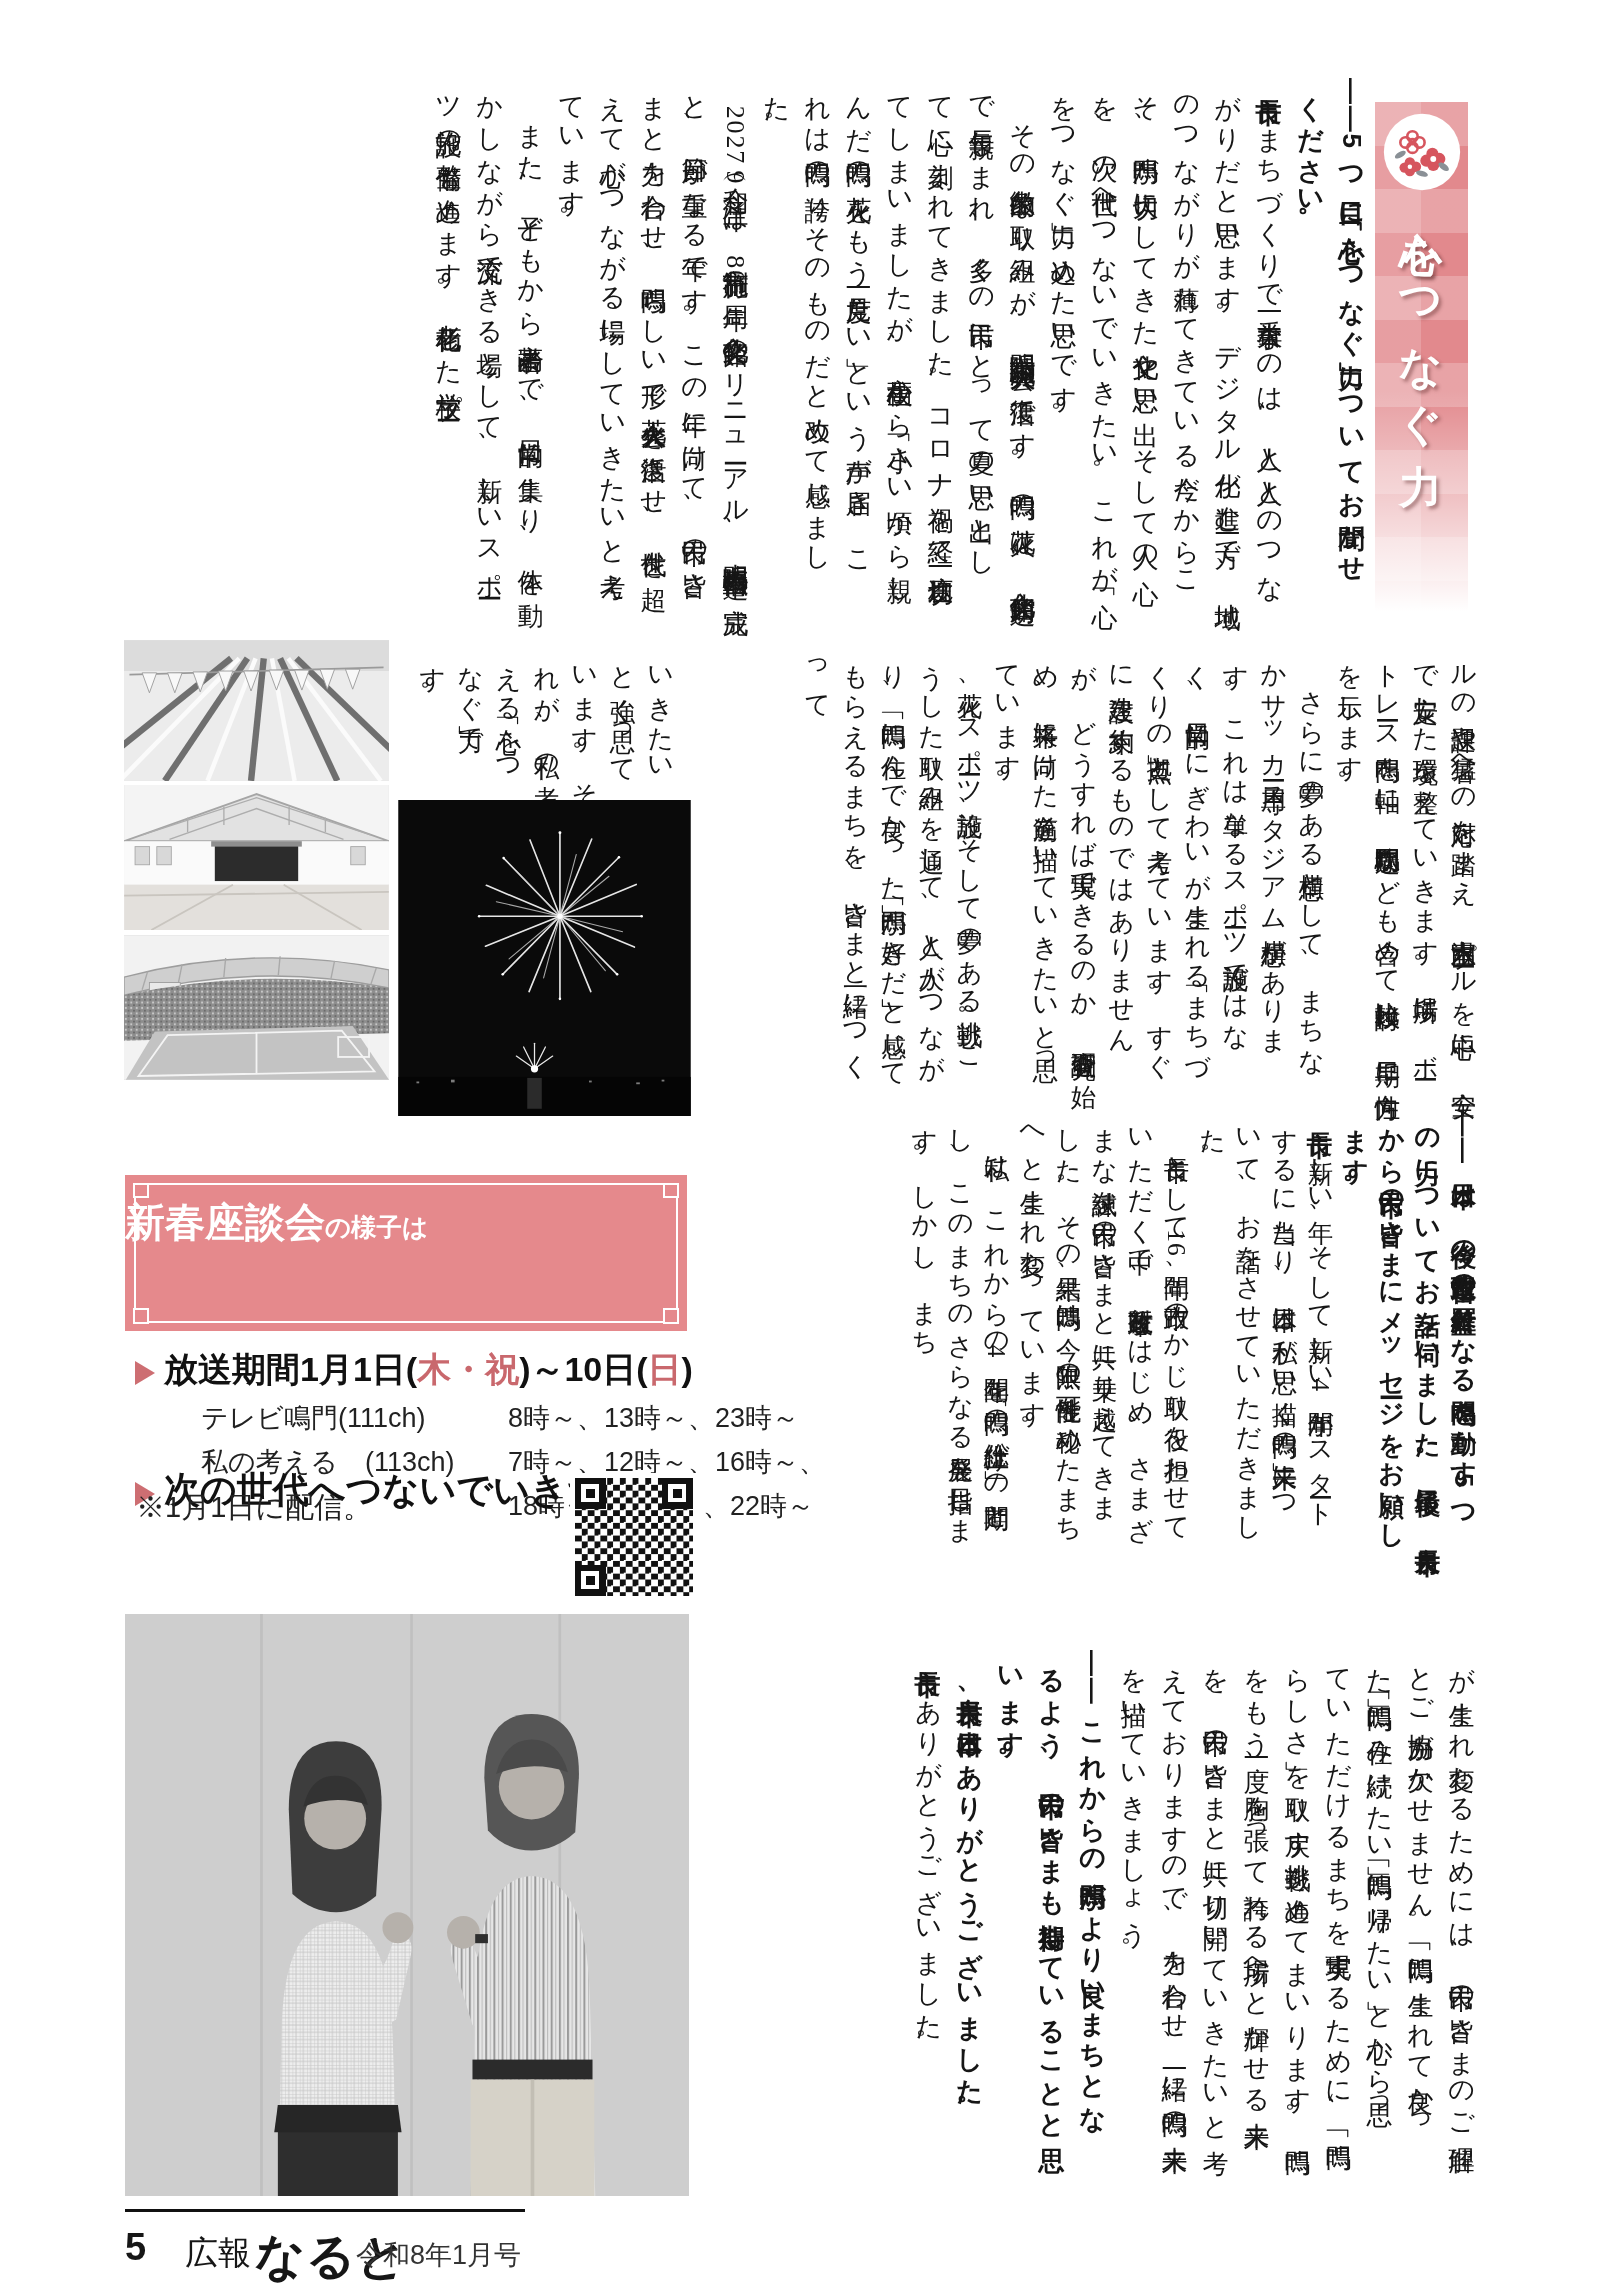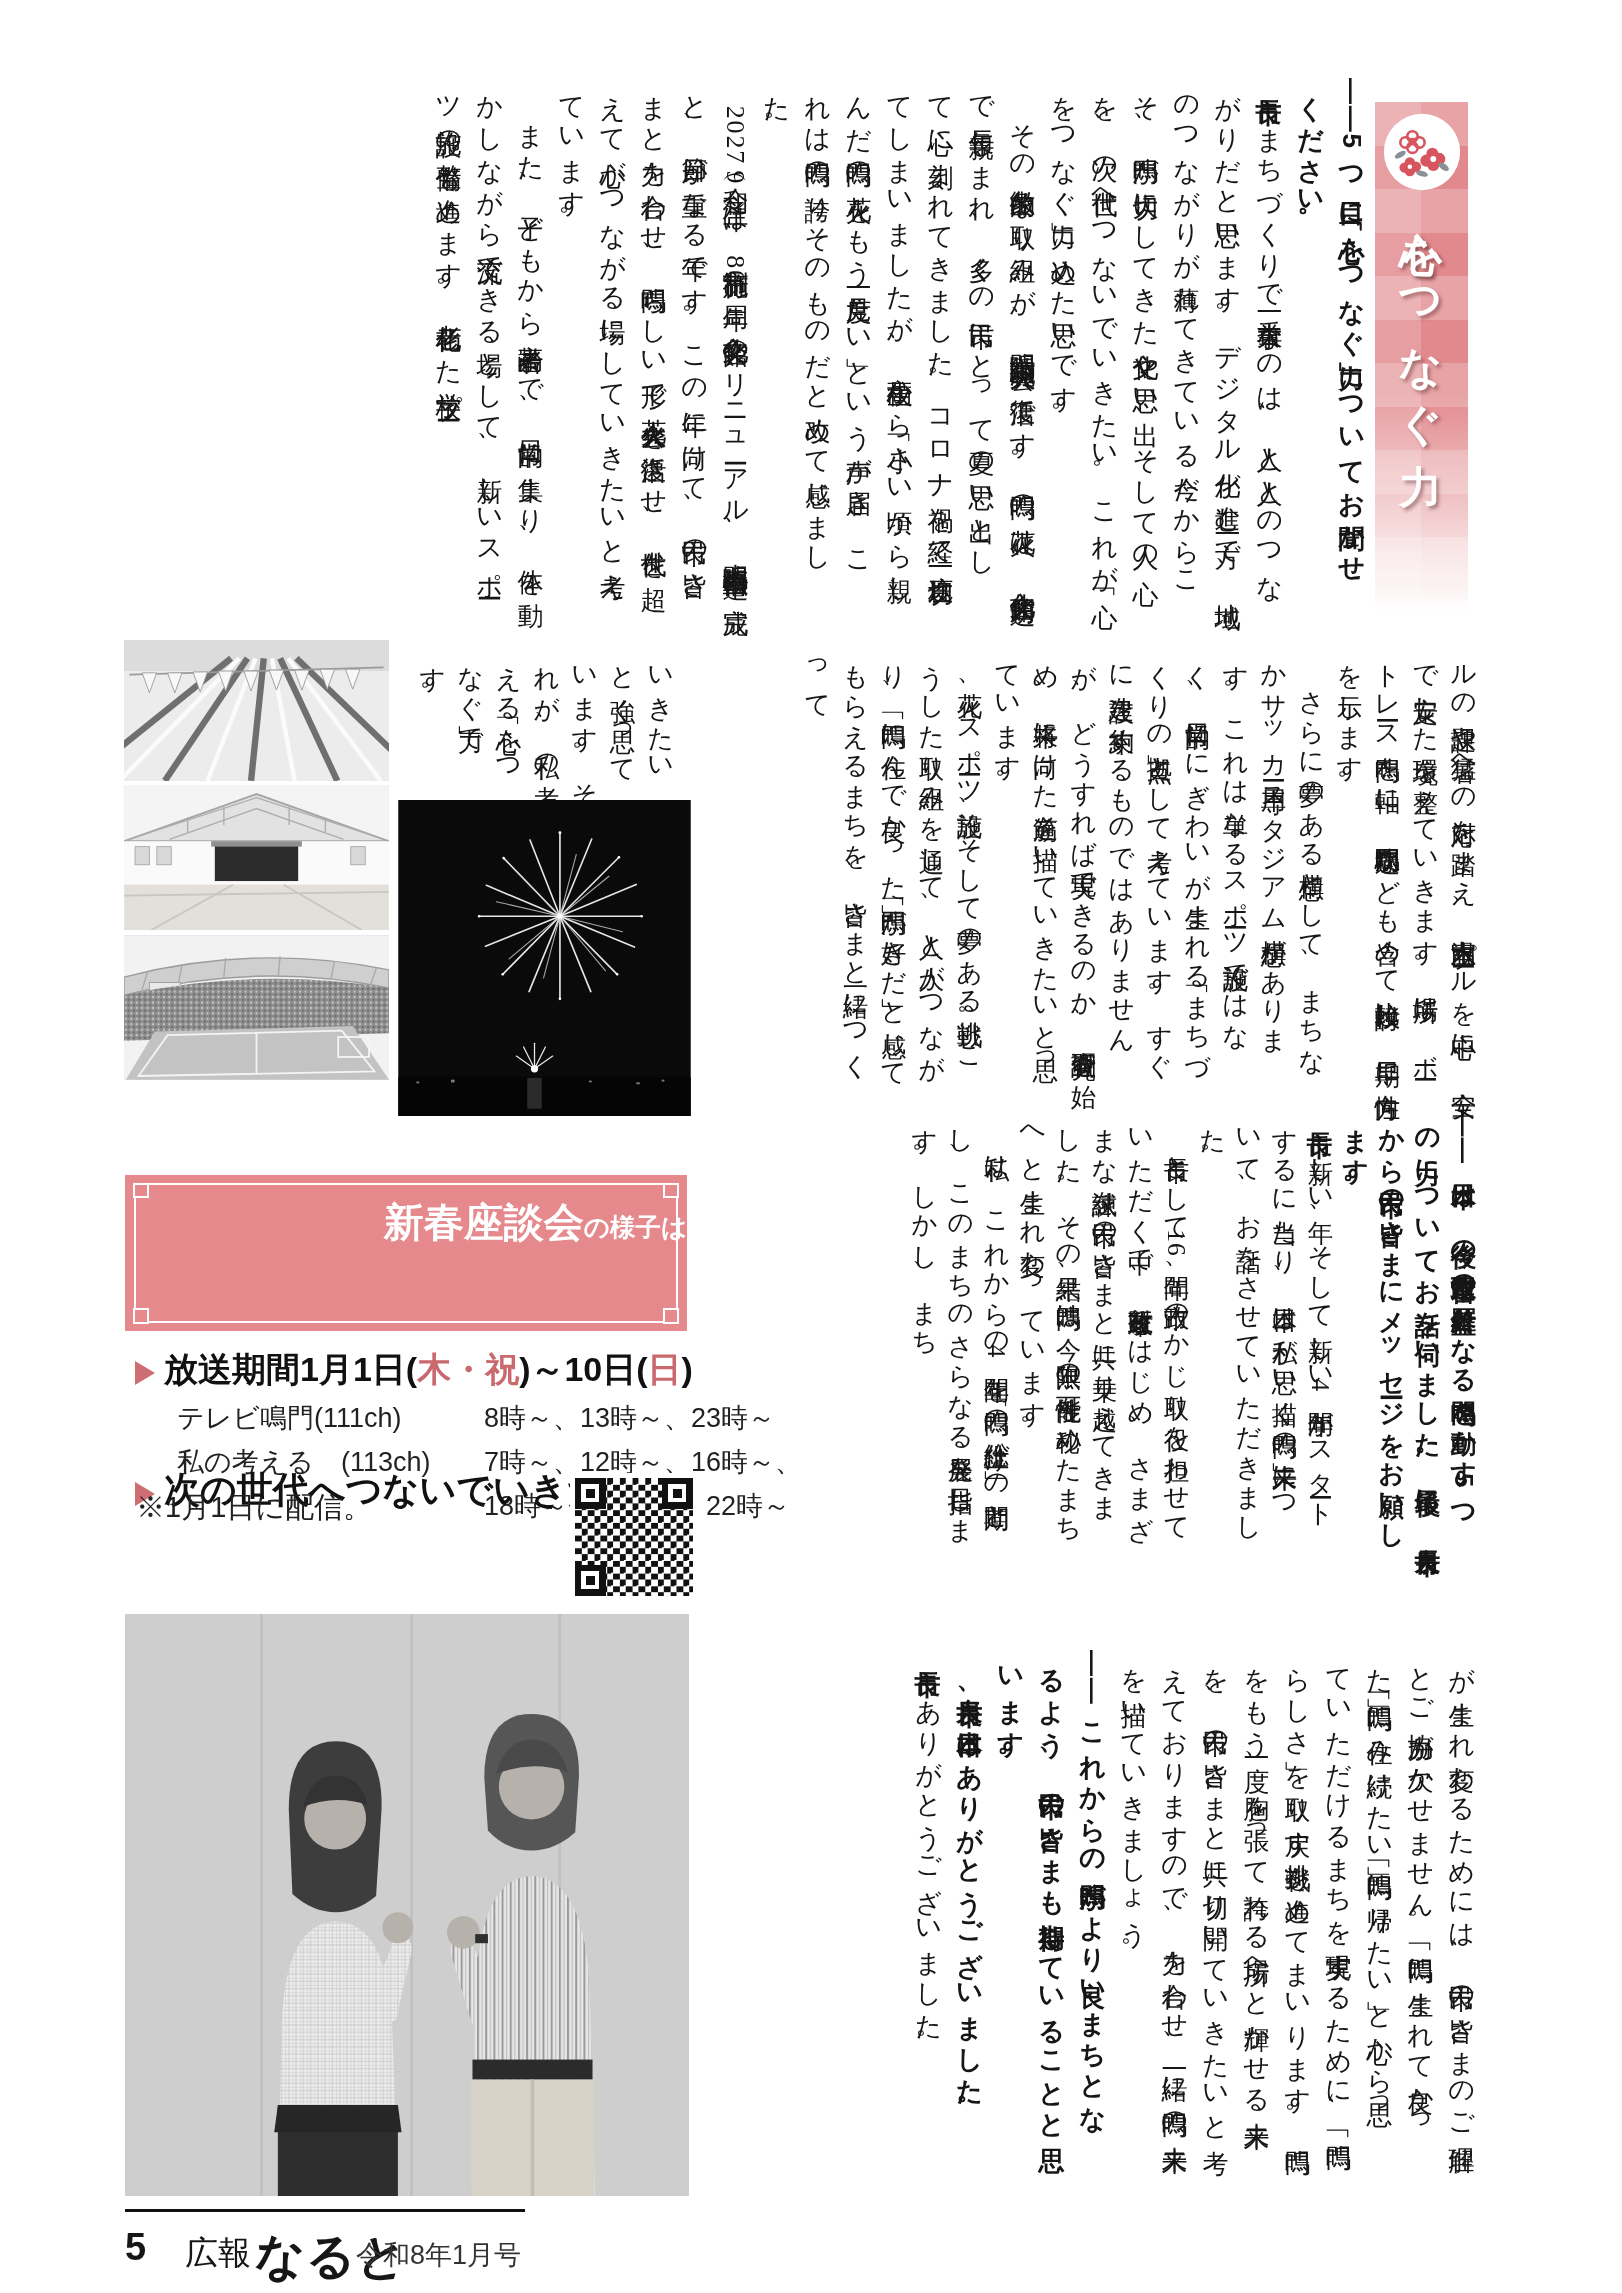--- a/index.html
+++ b/index.html
@@ -36,32 +36,32 @@
   .ph-gym{left:124px;top:785px;width:265px;height:145px;}
   .ph-stadium{left:124px;top:935px;width:265px;height:145px;}
   .ph-fireworks{left:398px;top:800px;width:293px;height:316px;}
   .ph-people{left:125px;top:1614px;width:564px;height:582px;}
   
   .tvbox{left:125px;top:1175px;width:562px;height:156px;background:#E5898C;}
   .tvframe{position:absolute;left:9px;top:8.2px;right:9px;bottom:8.2px;border:2.7px solid #fff;}
   .tvcorner{position:absolute;width:11.8px;height:11.8px;border:2.7px solid #fff;background:#E5898C;}
   .tc-tl{left:-2.7px;top:-2.7px;} .tc-tr{right:-2.7px;top:-2.7px;}
   .tc-bl{left:-2.7px;bottom:-2.7px;} .tc-br{right:-2.7px;bottom:-2.7px;}
-  .tvtitle{position:absolute;left:0;right:0;top:16.4px;text-align:right;color:#fff;
+  .tvtitle{position:absolute;left:0;right:0;top:16.4px;text-align:left;color:#fff;
     font-family:"Liberation Sans",sans-serif;font-weight:bold;line-height:1.55;}
   .tvtitle .big{font-size:40px;} .tvtitle .small{font-size:25.5px;}
   .tri{display:inline-block;width:0;height:0;border-left:20px solid #CD6E72;
        border-top:12.7px solid transparent;border-bottom:12.7px solid transparent;
        margin-right:9px;vertical-align:-3.6px;}
   .sched-head{left:135px;top:1347px;font-family:"Liberation Sans",sans-serif;
        font-weight:bold;font-size:34px;color:#111;white-space:nowrap;}
   .sched-head .accent{color:#C9686D;}
   .sched-rows{left:177px;top:1400px;font-family:"Liberation Sans",sans-serif;font-size:27px;color:#222;}
   .srow{display:flex;margin-bottom:8.2px;white-space:nowrap;}
-  .srow .ch{display:inline-block;width:307px;}
+  .srow .ch{display:inline-block;width:307px;margin-left:24px;}
   .yt-line{left:135px;top:1466px;font-family:"Liberation Sans",sans-serif;font-weight:bold;
        font-size:36px;color:#111;white-space:nowrap;}
   .yt-note{left:136px;top:1488px;font-family:"Liberation Sans",sans-serif;font-size:29px;color:#222;}
   
   .qr{left:575px;top:1478px;width:118px;height:118px;background:
       conic-gradient(#111 25%,#fff 0 50%,#111 0 75%,#fff 0);
       background-size:12.7px 12.7px;outline:5.5px solid #fff;}
   .finder{position:absolute;width:31px;height:31px;background:#111;}
   .finder::after{content:"";position:absolute;left:6.4px;top:6.4px;width:18px;height:18px;background:#fff;}
   .finder::before{content:"";position:absolute;left:11px;top:11px;width:9px;height:9px;background:#111;z-index:2;}

